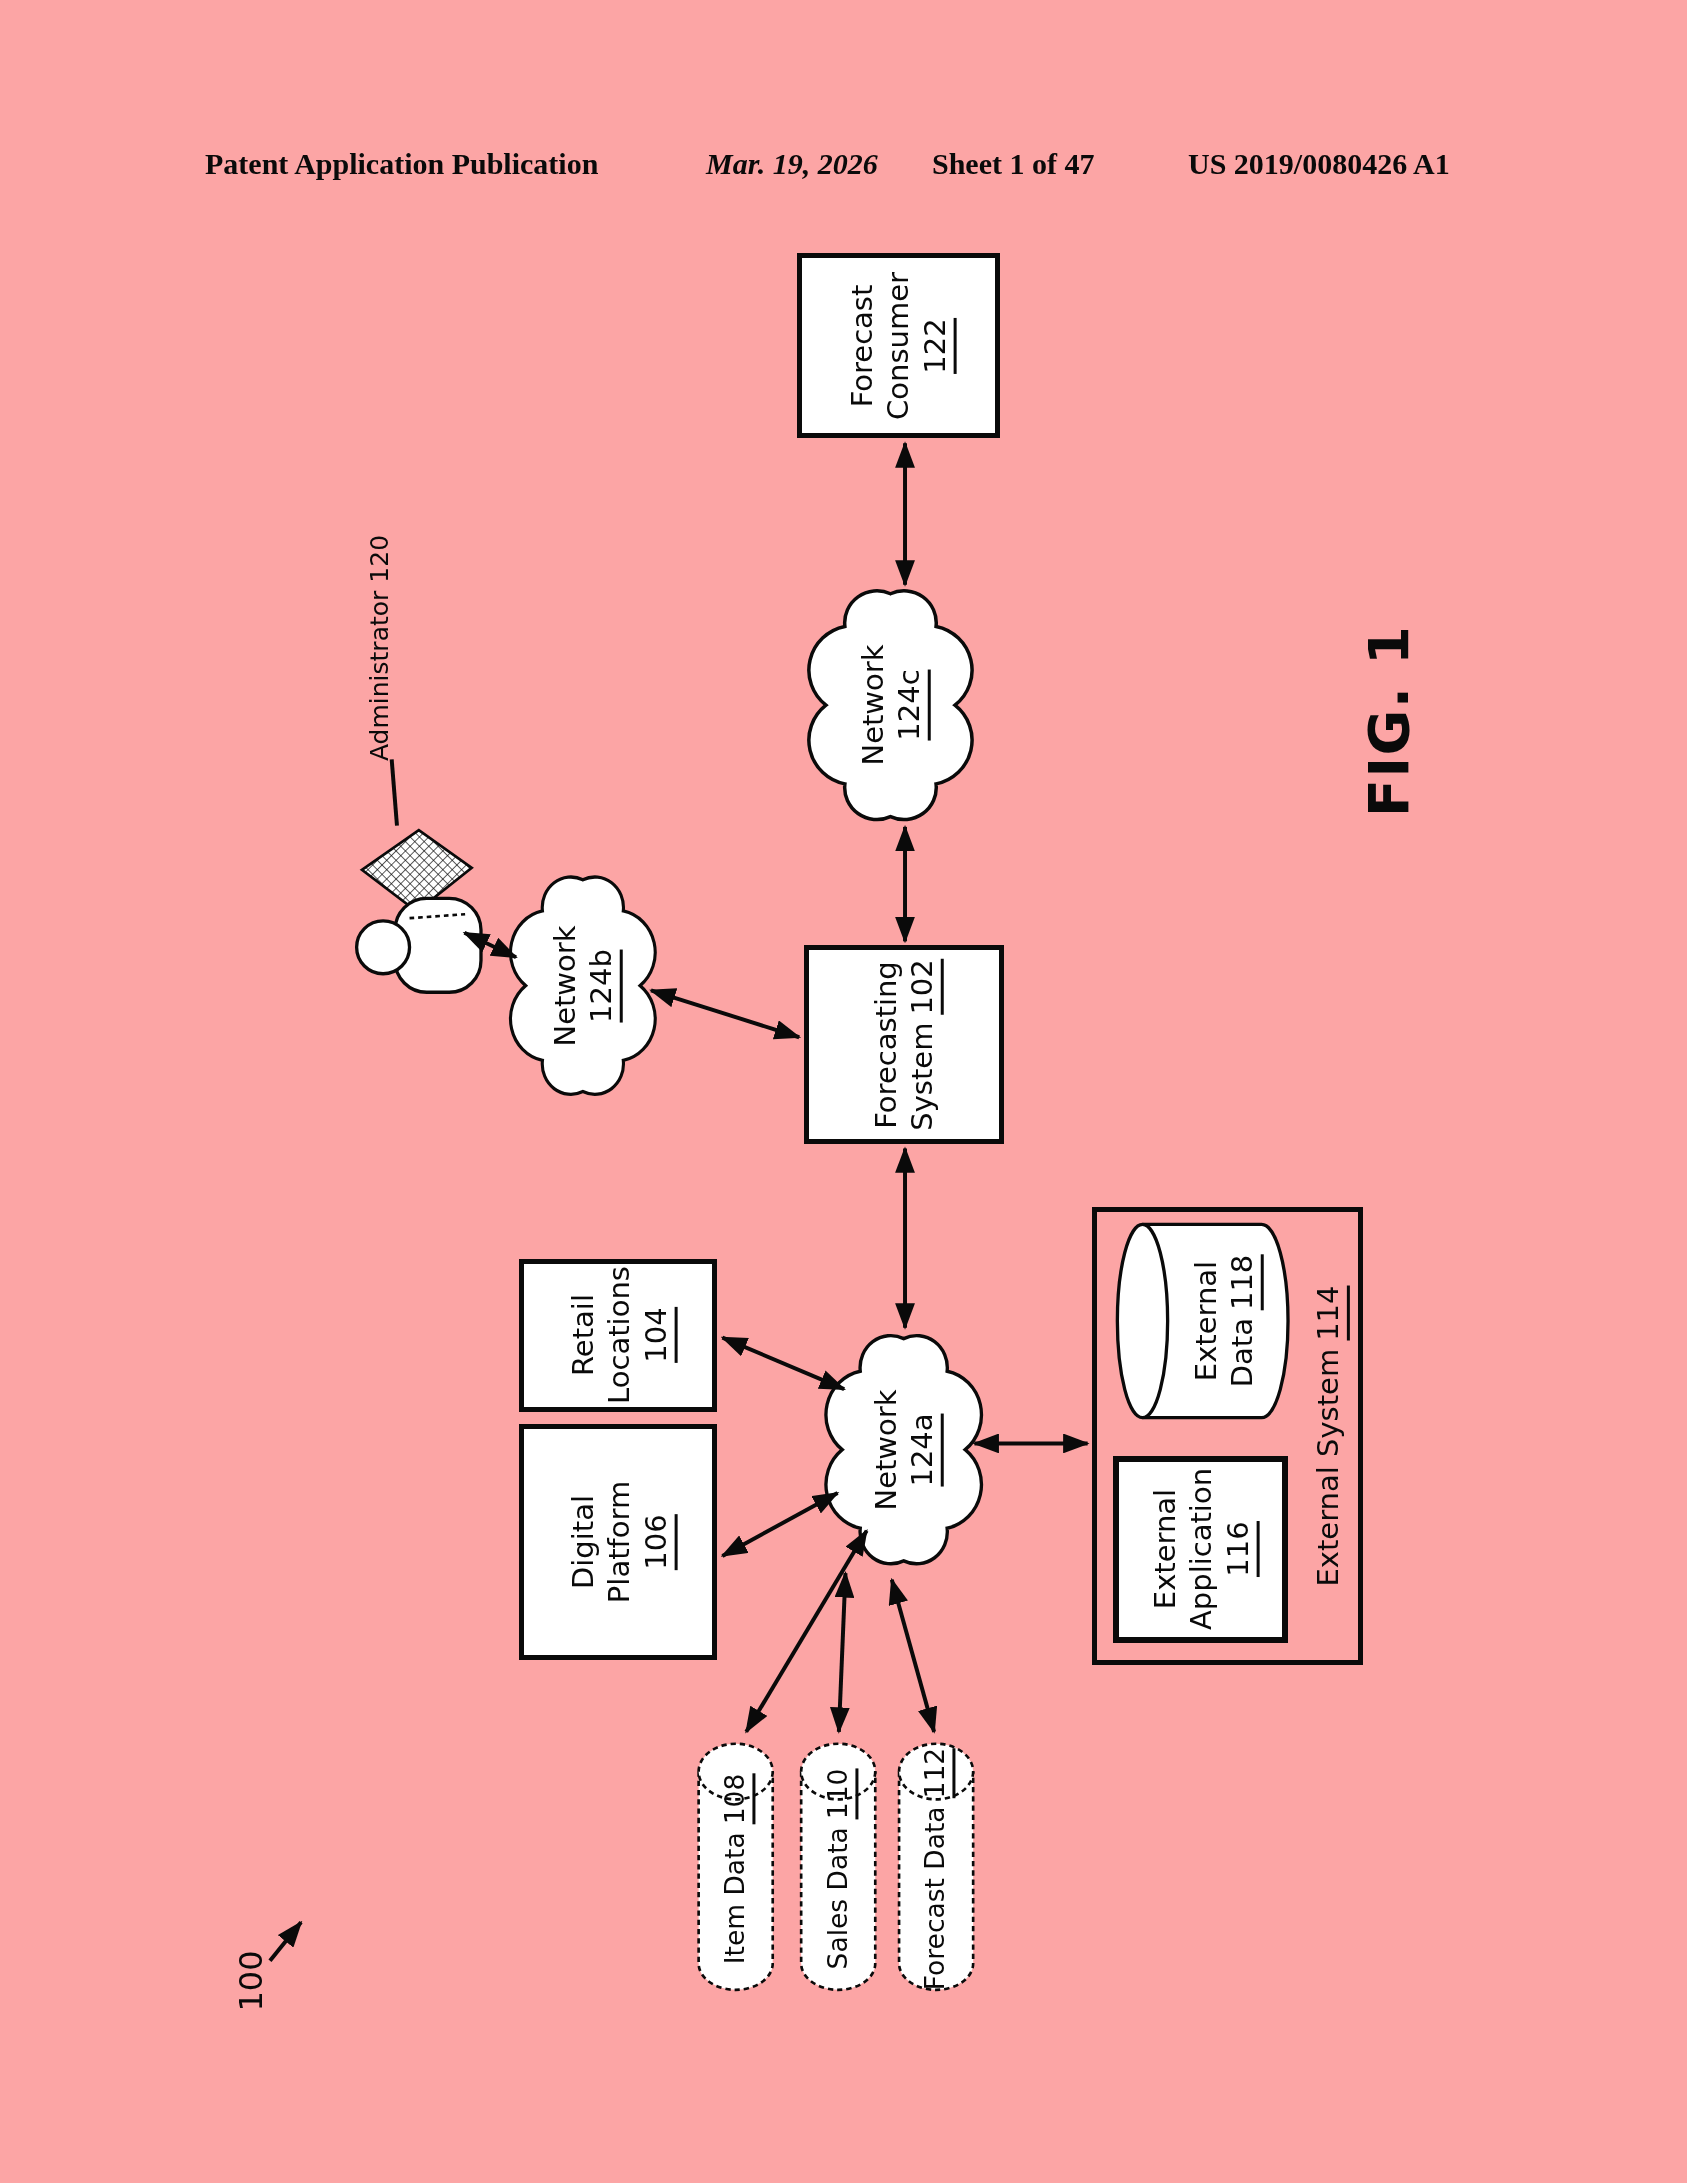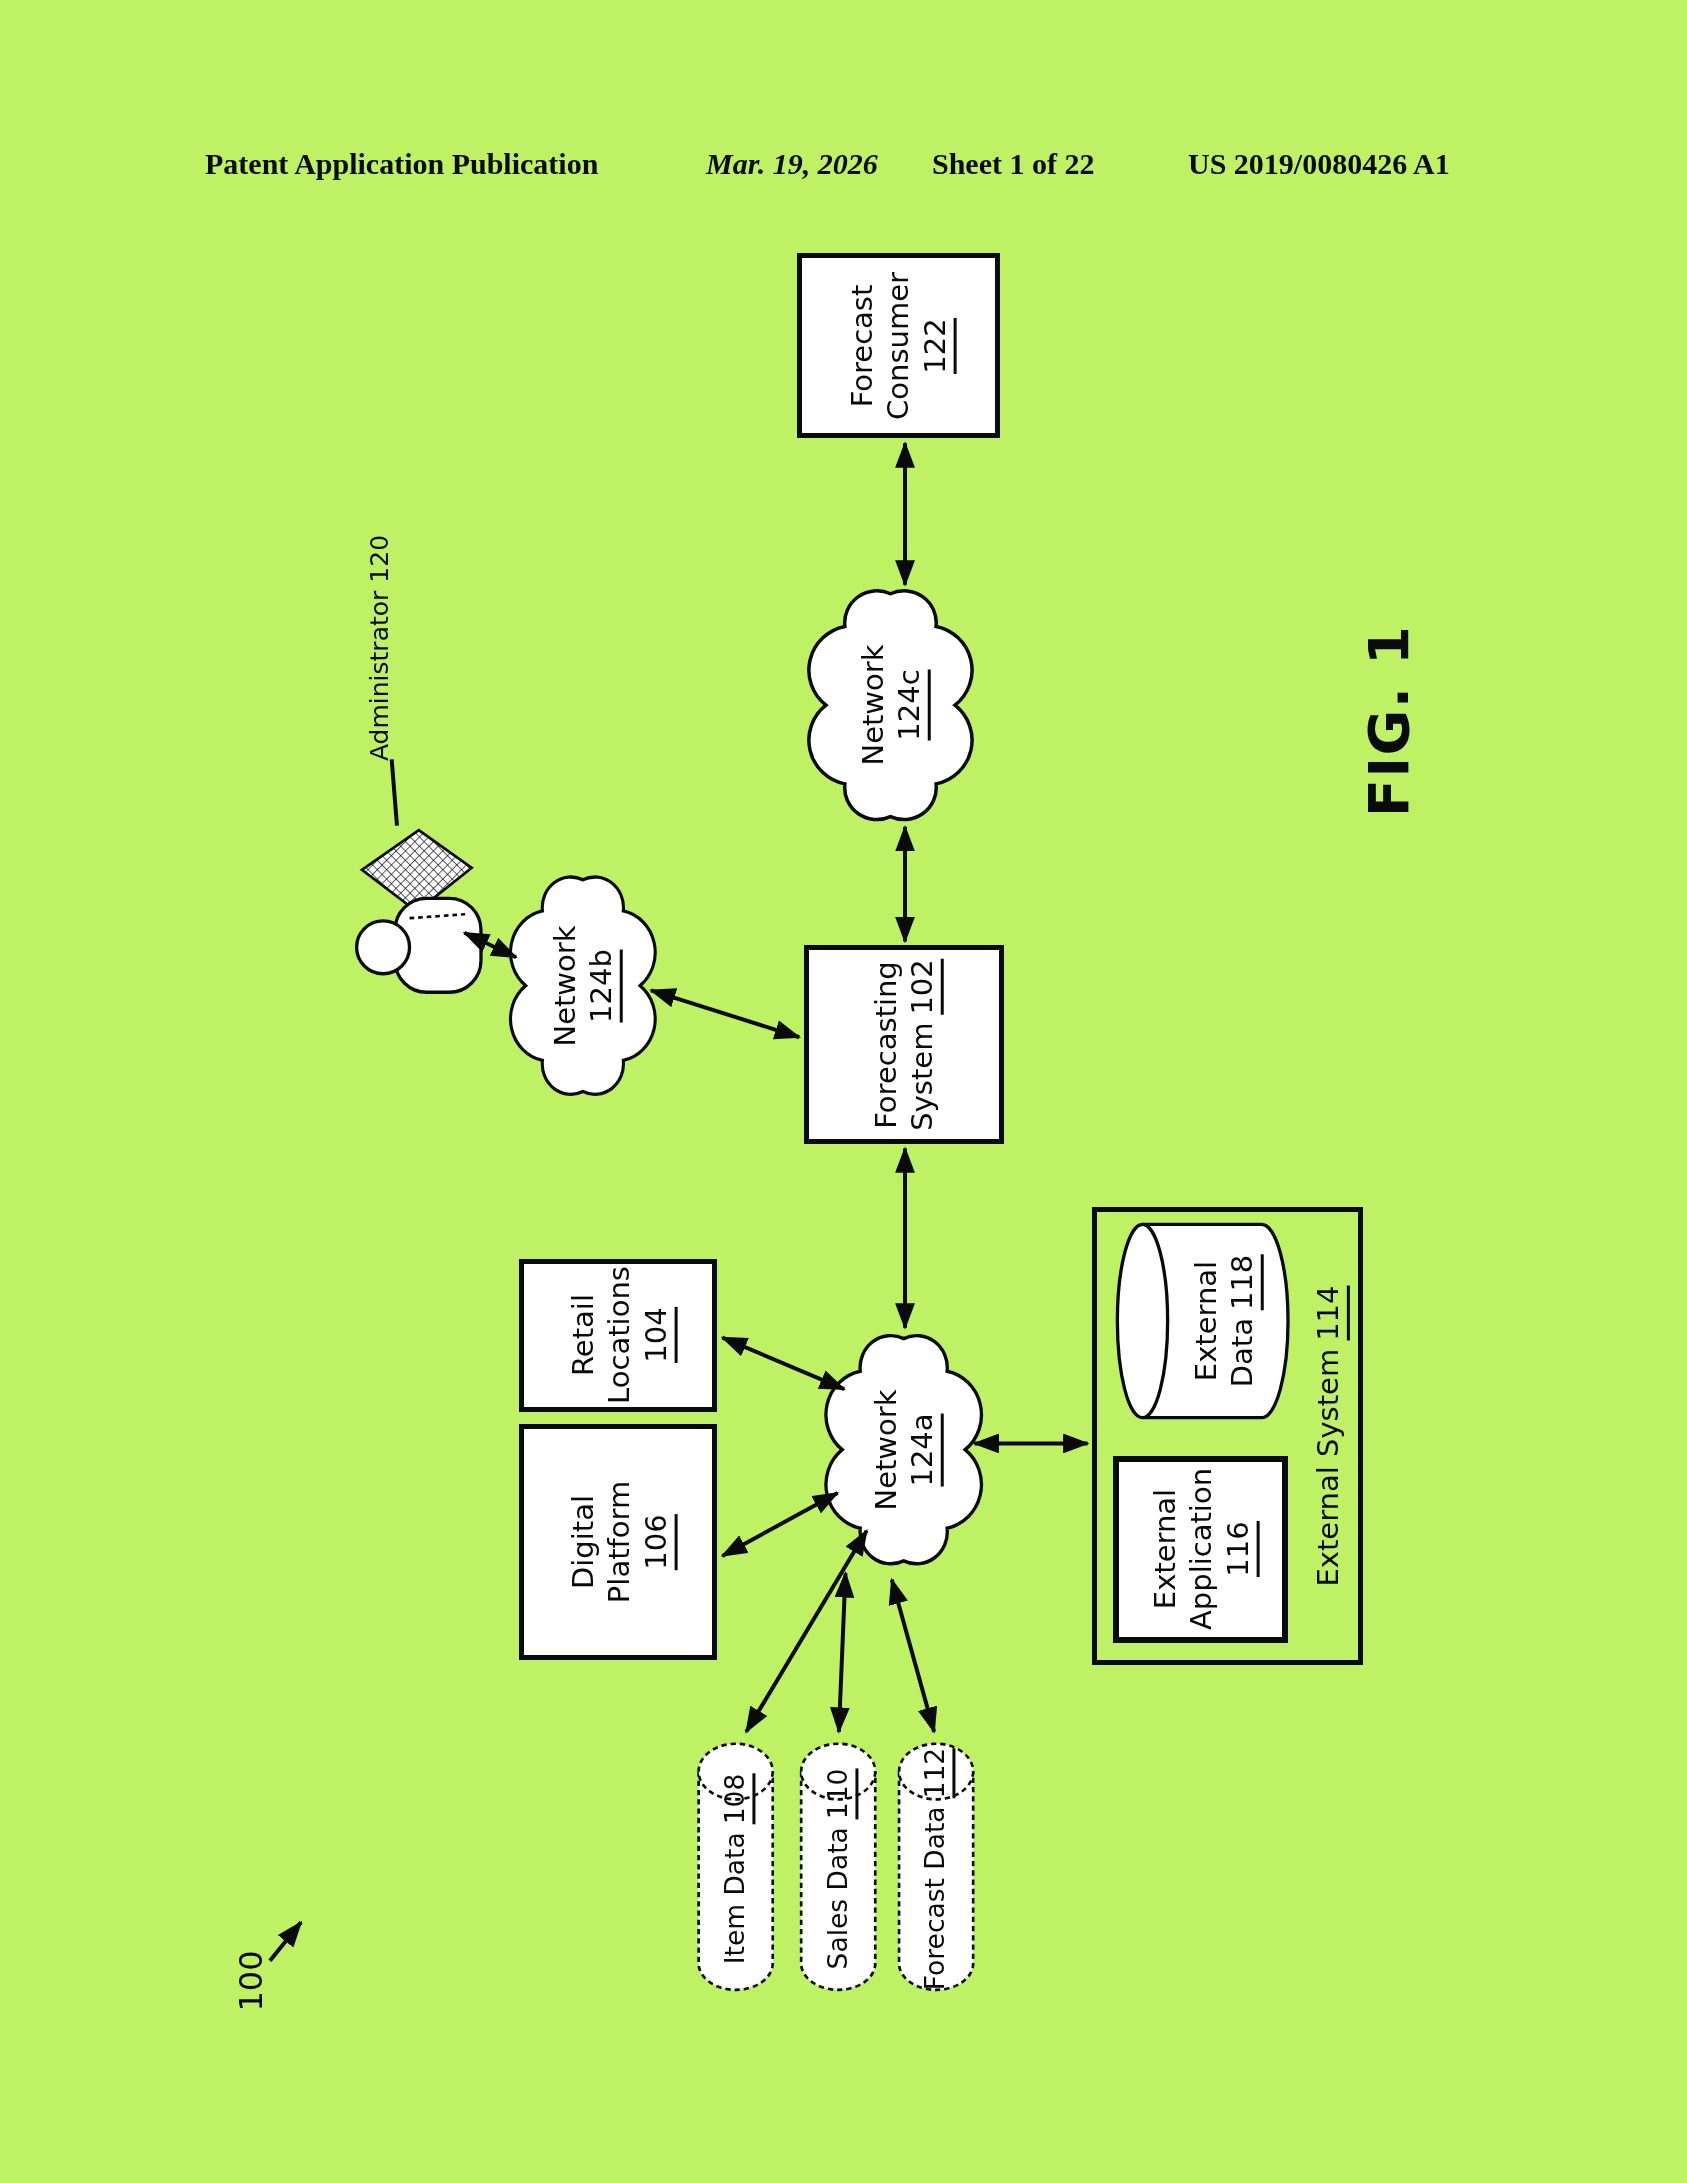--- a/index.html
+++ b/index.html
@@ -1,16 +1,16 @@
 <!DOCTYPE html>
 <html style="font-size:10.6px"><head>
 <meta charset="utf-8">
 <style>
   html,body{margin:0;padding:0;background:#888;}
-  .page{position:relative;width:1687px;height:2183px;background:#bef264;overflow:hidden;
+  .page{position:relative;width:1687px;height:2183px;background:#fca5a5;overflow:hidden;
         font-family:"DejaVu Sans",sans-serif;color:#0a0a0a;}
   .hdr{position:absolute;top:147px;left:0;width:100%;height:40px;
        font-family:"Liberation Serif",serif;font-weight:bold;font-size:30px;}
   .hdr span{position:absolute;top:0;white-space:nowrap;}
   .hdr .h1{left:205px;} .hdr .h2{left:706px;font-style:italic;} .hdr .h3{left:932px;} .hdr .h4{left:1188px;}
 
   .box{position:absolute;box-sizing:border-box;border:5.3px solid #0a0a0a;background:#fff;}
   .box.inner{border-width:6px;}
 
   .vtext{position:absolute;transform:translate(-50%,-50%) rotate(-90deg);
@@ -26,21 +26,21 @@
   svg.overlay{left:0;top:0;}
 </style>
 </head>
 <body>
 
 <div class="page">
 
   <div class="hdr">
     <span class="h1">Patent Application Publication</span>
     <span class="h2">Mar. 19, 2026</span>
-    <span class="h3">Sheet 1 of 22</span>
+    <span class="h3">Sheet 1 of 47</span>
     <span class="h4">US 2019/0080426 A1</span>
   </div>
 
   <svg class="overlay" width="1687" height="2183" viewBox="0 0 2550 3300">
     <defs>
       <marker id="ah" markerUnits="userSpaceOnUse" markerWidth="40" markerHeight="30" refX="37" refY="15" orient="auto-start-reverse">
         <path d="M0,0 L40,15 L0,30 Z" fill="#0a0a0a"></path>
       </marker>
       <pattern id="hatch" width="10" height="10" patternUnits="userSpaceOnUse" patternTransform="rotate(45)">
         <rect width="10" height="10" fill="#fff"></rect>

